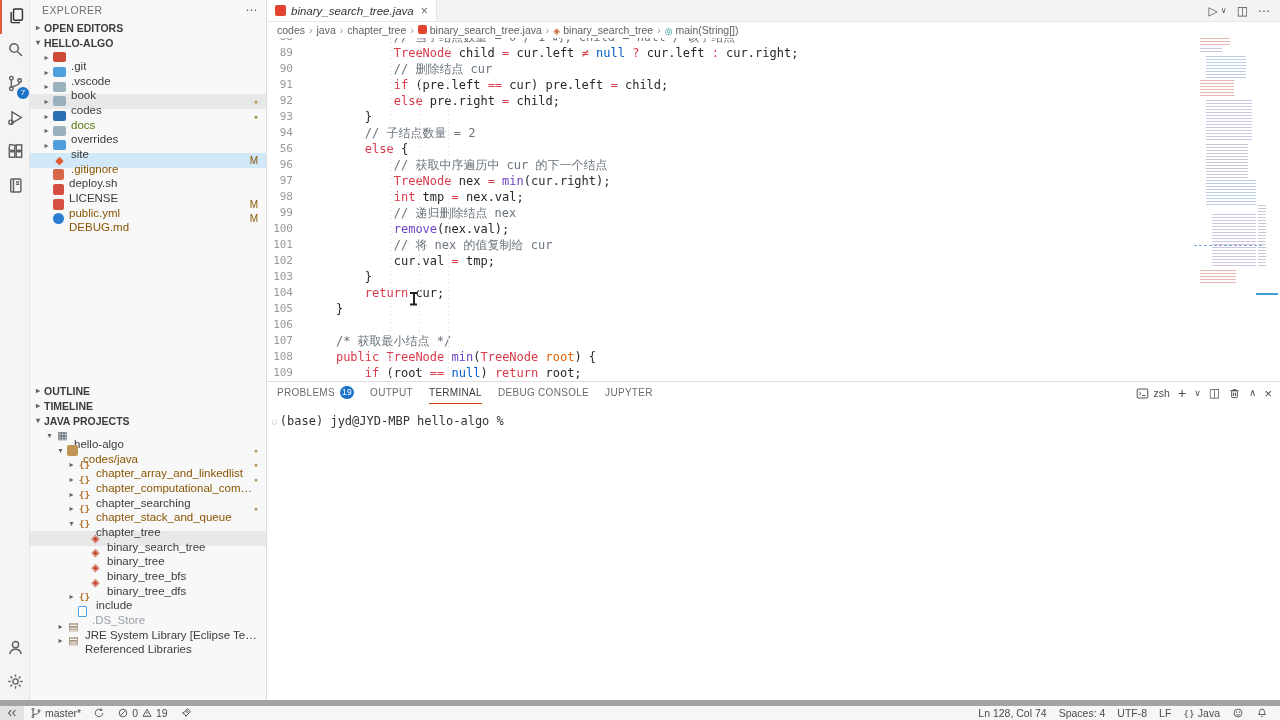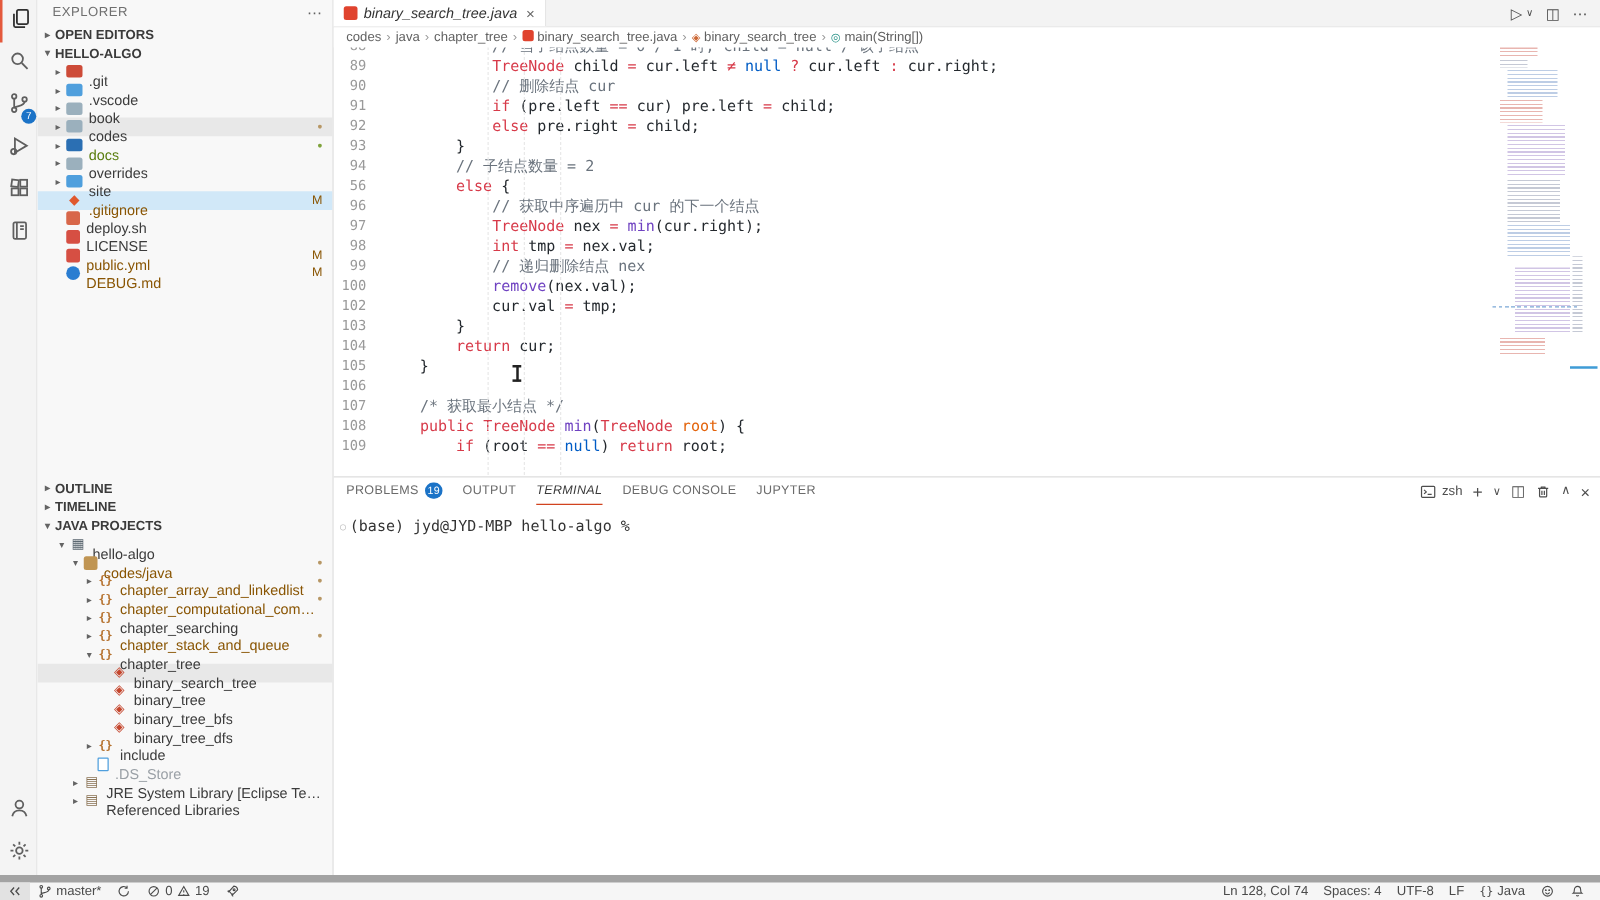--- a/index.html
+++ b/index.html
@@ -81,21 +81,21 @@
   #ibeam { position:absolute; left:409px; top:292px; width:9px; height:13px; }
   #ibeam:before { content:""; position:absolute; left:4px; top:0; width:1.5px; height:13px; background:#222; }
   #ibeam:after { content:""; position:absolute; left:1px; right:1px; top:0; height:1.5px; background:#222;
     box-shadow:0 11.5px 0 #222; }
 
   
   #panel { position:absolute; left:267px; top:381px; right:0; bottom:20px; background:#fff; border-top:1px solid #ddd; }
   #panel-head { height:22px; display:flex; align-items:center; padding:0 8px 0 10px; }
   .p-tab { display:flex; align-items:center; gap:5px; margin-right:16px; font-size:10px; letter-spacing:.3px;
     color:#6b6b6b; height:22px; cursor:pointer; border-bottom:1.5px solid transparent; }
-  .p-tab.active { color:#3b3b3b; border-bottom-color:#d1431f;font-style:italic; }
+  .p-tab.active { color:#3b3b3b; border-bottom-color:#d1431f; }
   .p-badge { min-width:13px; height:13px; border-radius:8px; background:#1b73c7; color:#fff;
     font-size:8.5px; line-height:13px; text-align:center; padding:0 2px; }
   #panel-right { margin-left:auto; display:flex; align-items:center; gap:8px; color:#4d4d4d; }
   #panel-right .pi { cursor:pointer; font-size:12px; line-height:1; display:inline-flex; align-items:center; }
   #panel-right svg { width:13px; height:13px; }
   #panel-right .shell { font-size:10.5px; margin-left:-3px; }
   #term-body { padding:10px 0 0 4px; font-size:12px; color:#333; display:flex; align-items:center; }
   #term-body .pcirc { color:#b9b9b9; font-size:8px; margin:0 3px 0 1px; }
 
   
@@ -441,20 +441,24 @@
      <span class="ln">98</span>
      <pre><span style="color:#24292e">            </span><span style="color:#d73a49">int</span><span style="color:#24292e"> tmp </span><span style="color:#d73a49">=</span><span style="color:#24292e"> nex.val;</span></pre>
    </div>
         <div class="cl">
      <span class="ln">99</span>
      <pre><span style="color:#24292e">            </span><span style="color:#6a737d">// 递归删除结点 nex</span></pre>
    </div>
         <div class="cl">
      <span class="ln">100</span>
      <pre><span style="color:#24292e">            </span><span style="color:#6f42c1">remove</span><span style="color:#24292e">(nex.val);</span></pre>
+   </div>
+        <div class="cl">
+     <span class="ln">101</span>
+     <pre><span style="color:#24292e">            </span><span style="color:#6a737d">// 将 nex 的值复制给 cur</span></pre>
    </div>
         <div class="cl">
      <span class="ln">102</span>
      <pre><span style="color:#24292e">            cur.val </span><span style="color:#d73a49">=</span><span style="color:#24292e"> tmp;</span></pre>
    </div>
         <div class="cl">
      <span class="ln">103</span>
      <pre><span style="color:#24292e">        }</span></pre>
    </div>
         <div class="cl">

